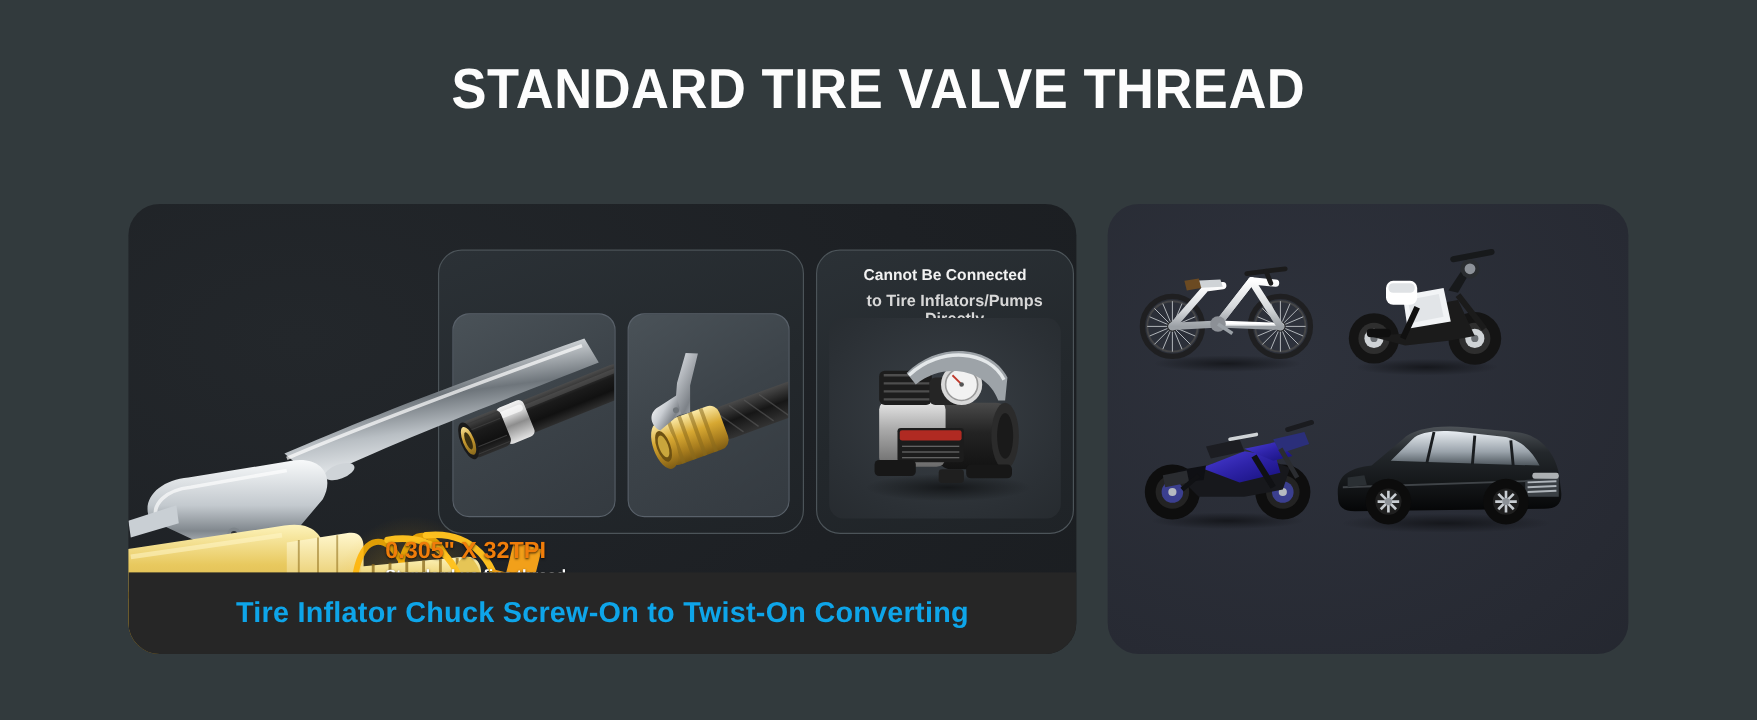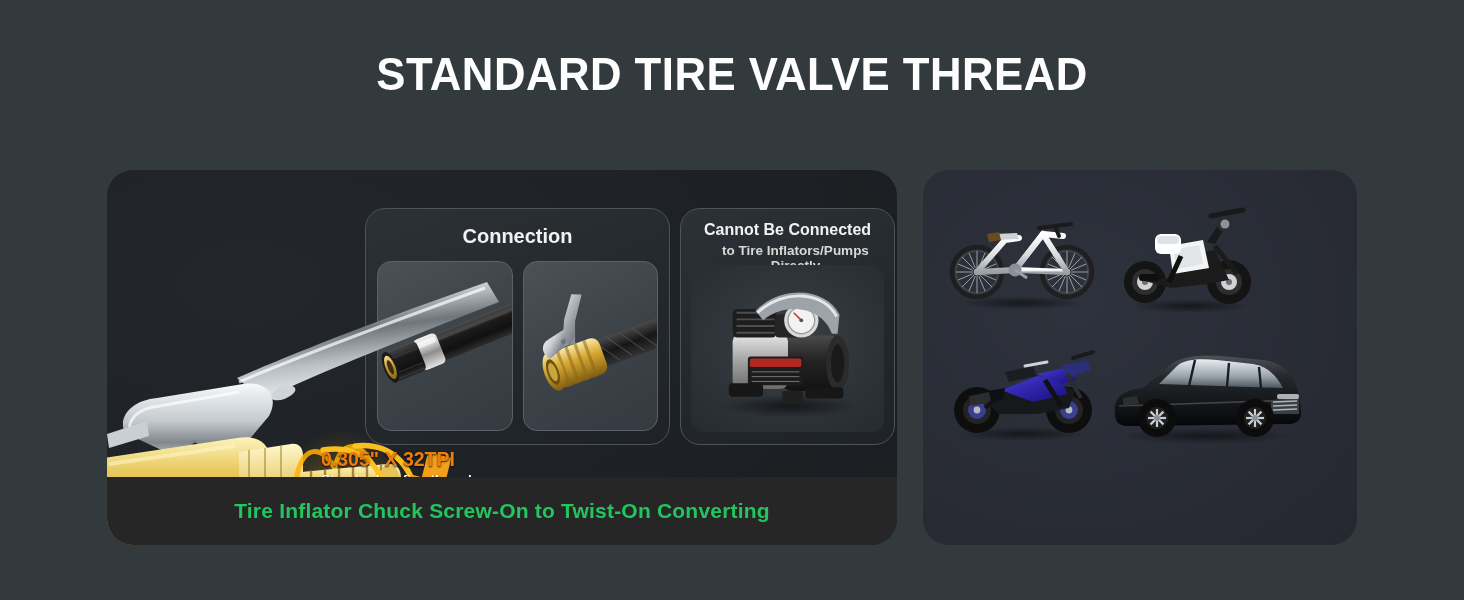--- a/index.html
+++ b/index.html
@@ -21,21 +21,21 @@
     transform:scaleX(.93); transform-origin:center;
   }
 
   
   .panel{ position:absolute; border-radius:26px; overflow:hidden; }
   .panel-body{ position:absolute; left:0; right:0; top:0; bottom:68px; }
   .panel-caption{
     position:absolute; left:0; right:0; bottom:0; height:68px;
     background:#262626;
     display:flex; align-items:center; justify-content:center;
-    font-size:21px; font-weight:700; color:#22c55e; letter-spacing:.2px;
+    font-size:24px; font-weight:700; color:#0ea5e9; letter-spacing:.2px;
   }
   #panel-left{
     left:107px; top:170px; width:790px; height:375px;
     background:
       radial-gradient(120% 150% at 18% 30%, #23272b 0%, #1d2024 55%, #191c1f 100%);
   }
   #panel-right{
     left:923px; top:170px; width:434px; height:375px;
     background:
       radial-gradient(130% 130% at 35% 35%, #2e323c 0%, #272a33 55%, #20232a 100%);
@@ -46,21 +46,21 @@
     position:absolute; border-radius:20px;
     border:1px solid #4c5459;
     background:linear-gradient(160deg,#2b3136 0%,#23282c 55%,#1f2327 100%);
   }
   #card-connection{ left:258px; top:38px; width:305px; height:237px; }
   #card-cannot{ left:573px; top:38px; width:215px; height:237px; }
   .card-title{
     position:absolute; left:0; right:0; top:16px;
     text-align:center; color:#f2f2f2; font-weight:700; font-size:20px;
   }
-  #card-cannot .card-title{ top:12px; font-size:16px; }
+  #card-cannot .card-title{ top:12px; font-size:13px; }
   .card-sub{
     position:absolute; left:0; right:0; top:34px;
     text-align:center; color:#d7d7d7; font-weight:700; font-size:13.5px;padding-left:16px;
   }
   .subcards{ position:absolute; left:11px; right:11px; top:52px; bottom:13px; display:flex; gap:10px; }
   .subcard{
     flex:1; border-radius:14px;
     border:1px solid #59616a;
     background:linear-gradient(150deg,#4a5258 0%,#3c4349 48%,#343a40 100%);
     position:relative; overflow:hidden;
@@ -104,21 +104,20 @@
 <body>
 
 <div class="stage">
 
   <div class="page-title">STANDARD TIRE VALVE THREAD</div>
 
   <div class="panel" id="panel-left">
     <div class="panel-body">
 
       <div class="card" id="card-connection">
-        <div class="card-title">Connection</div>
         <div class="subcards">
 
           <div class="subcard">
             <div class="art">
               <svg viewBox="0 0 140 175" preserveAspectRatio="xMidYMid meet">
                 <defs>
                   <linearGradient id="hoseBlk" x1="0" y1="0" x2="0" y2="1">
                     <stop offset="0" stop-color="#4c4c4c"></stop>
                       <stop offset=".35" stop-color="#1b1b1b"></stop>
                     <stop offset=".7" stop-color="#111"></stop>

